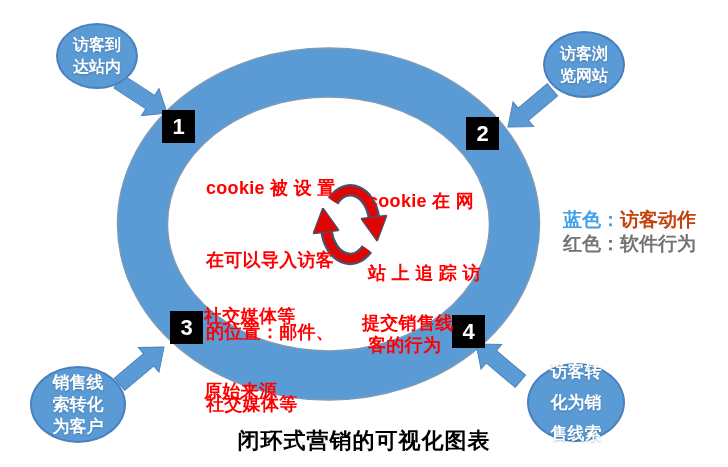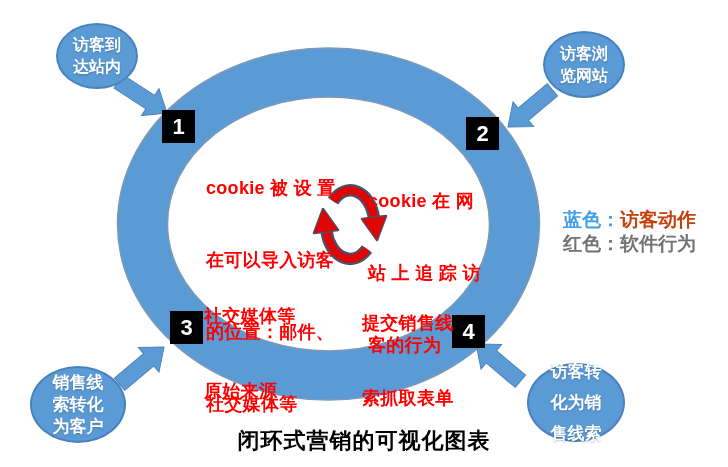--- a/index.html
+++ b/index.html
@@ -104,21 +104,20 @@
     <div>客的行为</div>
   </div>
 
   <div class="step-text" style="left:204px;top:254px;line-height:25px;">
     <div>社交媒体等</div>
     <div>原始来源</div>
   </div>
 
   <div class="step-text" style="left:362px;top:261px;line-height:25px;">
     <div>提交销售线</div>
-    <div>索抓取表单</div>
   </div>
 
   <div class="legend">
     <div class="legend-row">
       <span class="c-blue">蓝色：</span><span class="c-black">访客动作</span>
     </div>
     <div class="legend-row">
       <span class="c-red">红色：</span><span class="c-red">软件行为</span>
     </div>
   </div>

